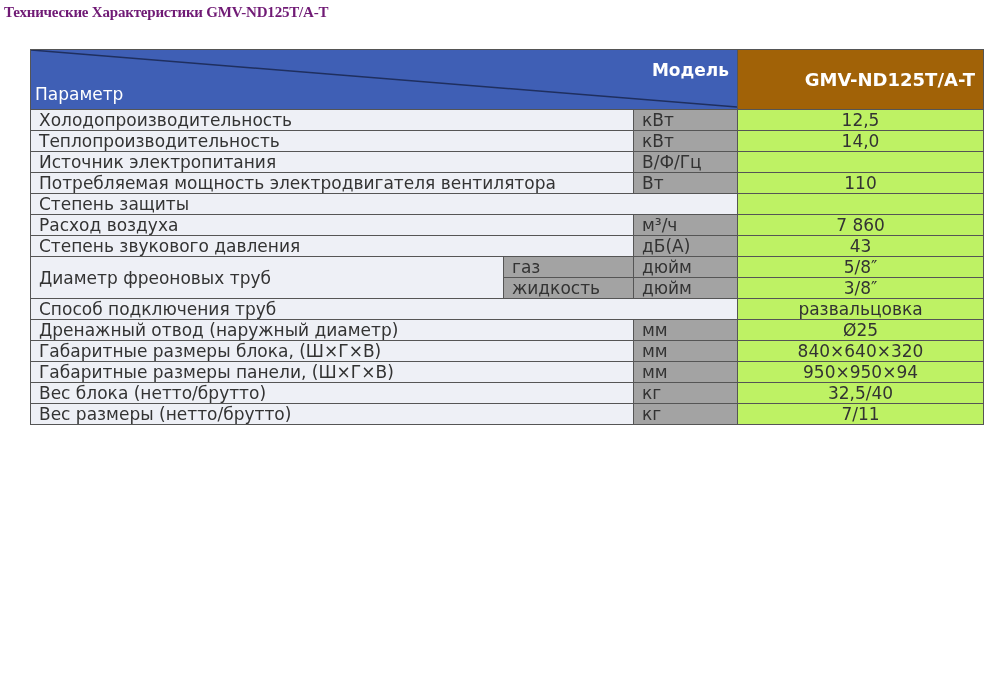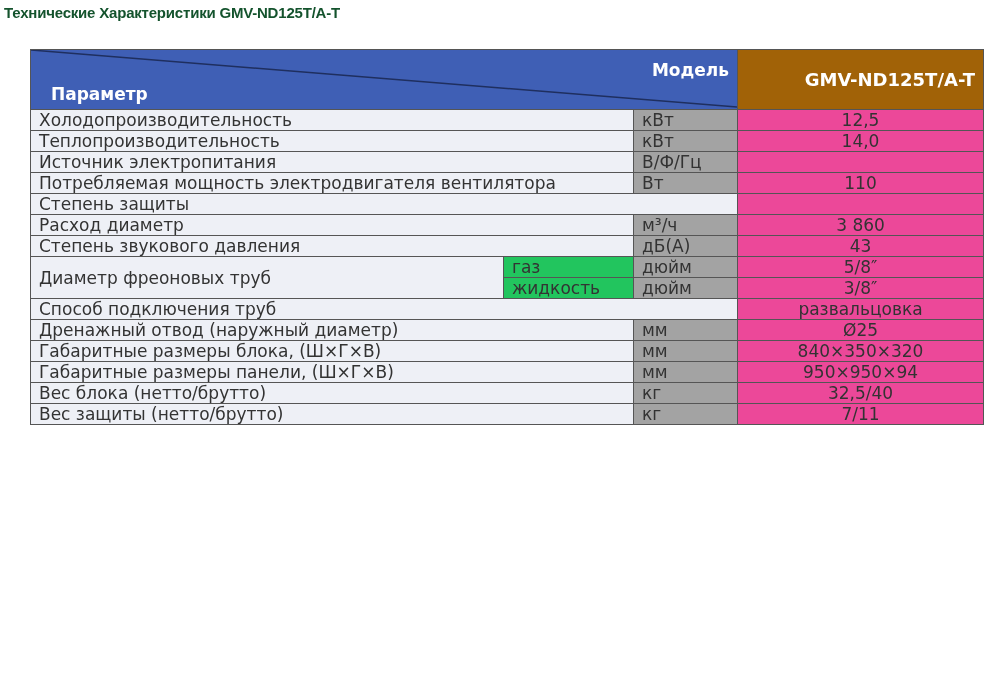--- a/index.html
+++ b/index.html
@@ -1,28 +1,28 @@
 <!DOCTYPE html>
 <html><head>
   <meta charset="utf-8">
   <style>
     html, body { margin: 0; padding: 0; background: #ffffff; }
     body { width: 1000px; height: 688px; position: relative; overflow: hidden; font-family: "DejaVu Sans", sans-serif; color: #333; }
-    .page-title { position: absolute; left: 4px; top: 4px; font-family: Liberation Sans, sans-serif; font-weight: bold; font-size: 15px; color: #14532d; letter-spacing: -0.2px; }
+    .page-title { position: absolute; left: 4px; top: 4px; font-family: Liberation Serif, serif; font-weight: bold; font-size: 15px; color: #701a75; letter-spacing: -0.2px; }
     table.spec { position: absolute; left: 30px; top: 49px; width: 953px; border-collapse: collapse; table-layout: fixed; font-family: "DejaVu Sans", sans-serif; font-size: 17px; color: #333; }
     table.spec td, table.spec th { border: 1.5px solid #555; padding: 0 8px; height: 20px; box-sizing: border-box; }
     .hdr-param { background: #3f5fb5; color: #fff; position: relative; height: 60px !important; padding: 0 !important; border-right: none !important; }
     .hdr-param .diag { position: absolute; left: 0; top: 0; width: 100%; height: 100%; }
-    .hdr-param .lbl-param { position: absolute; left: 20px; bottom: 5px; font-weight: bold; font-size: 17px; color: #fff; }
+    .hdr-param .lbl-param { position: absolute; left: 4px; bottom: 5px; font-weight: normal; font-size: 17px; color: #fff; }
     .hdr-param .lbl-model { position: absolute; right: 8px; top: 10px; font-weight: bold; font-size: 17px; color: #fff; }
     .hdr-model { background: #a16207; color: #fff; font-weight: bold; text-align: right; font-size: 18px; border-left: 1.5px solid #555; }
     .c-param { background: #eef0f6; }
-    .c-sub { background: #22c55e; margin-top: 20px; }
+    .c-sub { background: #a3a3a3; margin-top: 20px; }
     .c-unit { background: #a3a3a3; }
-    .c-val { background: #ec4899; text-align: center; }
+    .c-val { background: #bef264; text-align: center; }
   </style>
 </head>
 <body>
 
 <div class="page-title">Технические Характеристики  GMV-ND125T/A-T</div>
 
 <table class="spec">
   <colgroup>
     <col style="width:473px">
     <col style="width:130px">
@@ -59,23 +59,23 @@
   <tr>
     <td class="c-param" colspan="2">Потребляемая мощность электродвигателя вентилятора</td>
     <td class="c-unit">Вт</td>
     <td class="c-val">110</td>
   </tr>
   <tr>
     <td class="c-param" colspan="3">Степень защиты</td>
     <td class="c-val"></td>
   </tr>
   <tr>
-    <td class="c-param" colspan="2">Расход диаметр</td>
+    <td class="c-param" colspan="2">Расход воздуха</td>
     <td class="c-unit">м³/ч</td>
-    <td class="c-val">3 860</td>
+    <td class="c-val">7 860</td>
   </tr>
   <tr>
     <td class="c-param" colspan="2">Степень звукового давления</td>
     <td class="c-unit">дБ(А)</td>
     <td class="c-val">43</td>
   </tr>
   <tr>
     <td class="c-param" rowspan="2">Диаметр фреоновых труб</td>
     <td class="c-sub">газ</td>
     <td class="c-unit">дюйм</td>
@@ -91,31 +91,31 @@
     <td class="c-val">развальцовка</td>
   </tr>
   <tr>
     <td class="c-param" colspan="2">Дренажный отвод (наружный диаметр)</td>
     <td class="c-unit">мм</td>
     <td class="c-val">Ø25</td>
   </tr>
   <tr>
     <td class="c-param" colspan="2">Габаритные размеры блока, (Ш×Г×В)</td>
     <td class="c-unit">мм</td>
-    <td class="c-val">840×350×320</td>
+    <td class="c-val">840×640×320</td>
   </tr>
   <tr>
     <td class="c-param" colspan="2">Габаритные размеры панели, (Ш×Г×В)</td>
     <td class="c-unit">мм</td>
     <td class="c-val">950×950×94</td>
   </tr>
   <tr>
     <td class="c-param" colspan="2">Вес блока (нетто/брутто)</td>
     <td class="c-unit">кг</td>
     <td class="c-val">32,5/40</td>
   </tr>
   <tr>
-    <td class="c-param" colspan="2">Вес защиты (нетто/брутто)</td>
+    <td class="c-param" colspan="2">Вес размеры (нетто/брутто)</td>
     <td class="c-unit">кг</td>
     <td class="c-val">7/11</td>
   </tr>
 </tbody>
   </table>
 
 </body></html>

